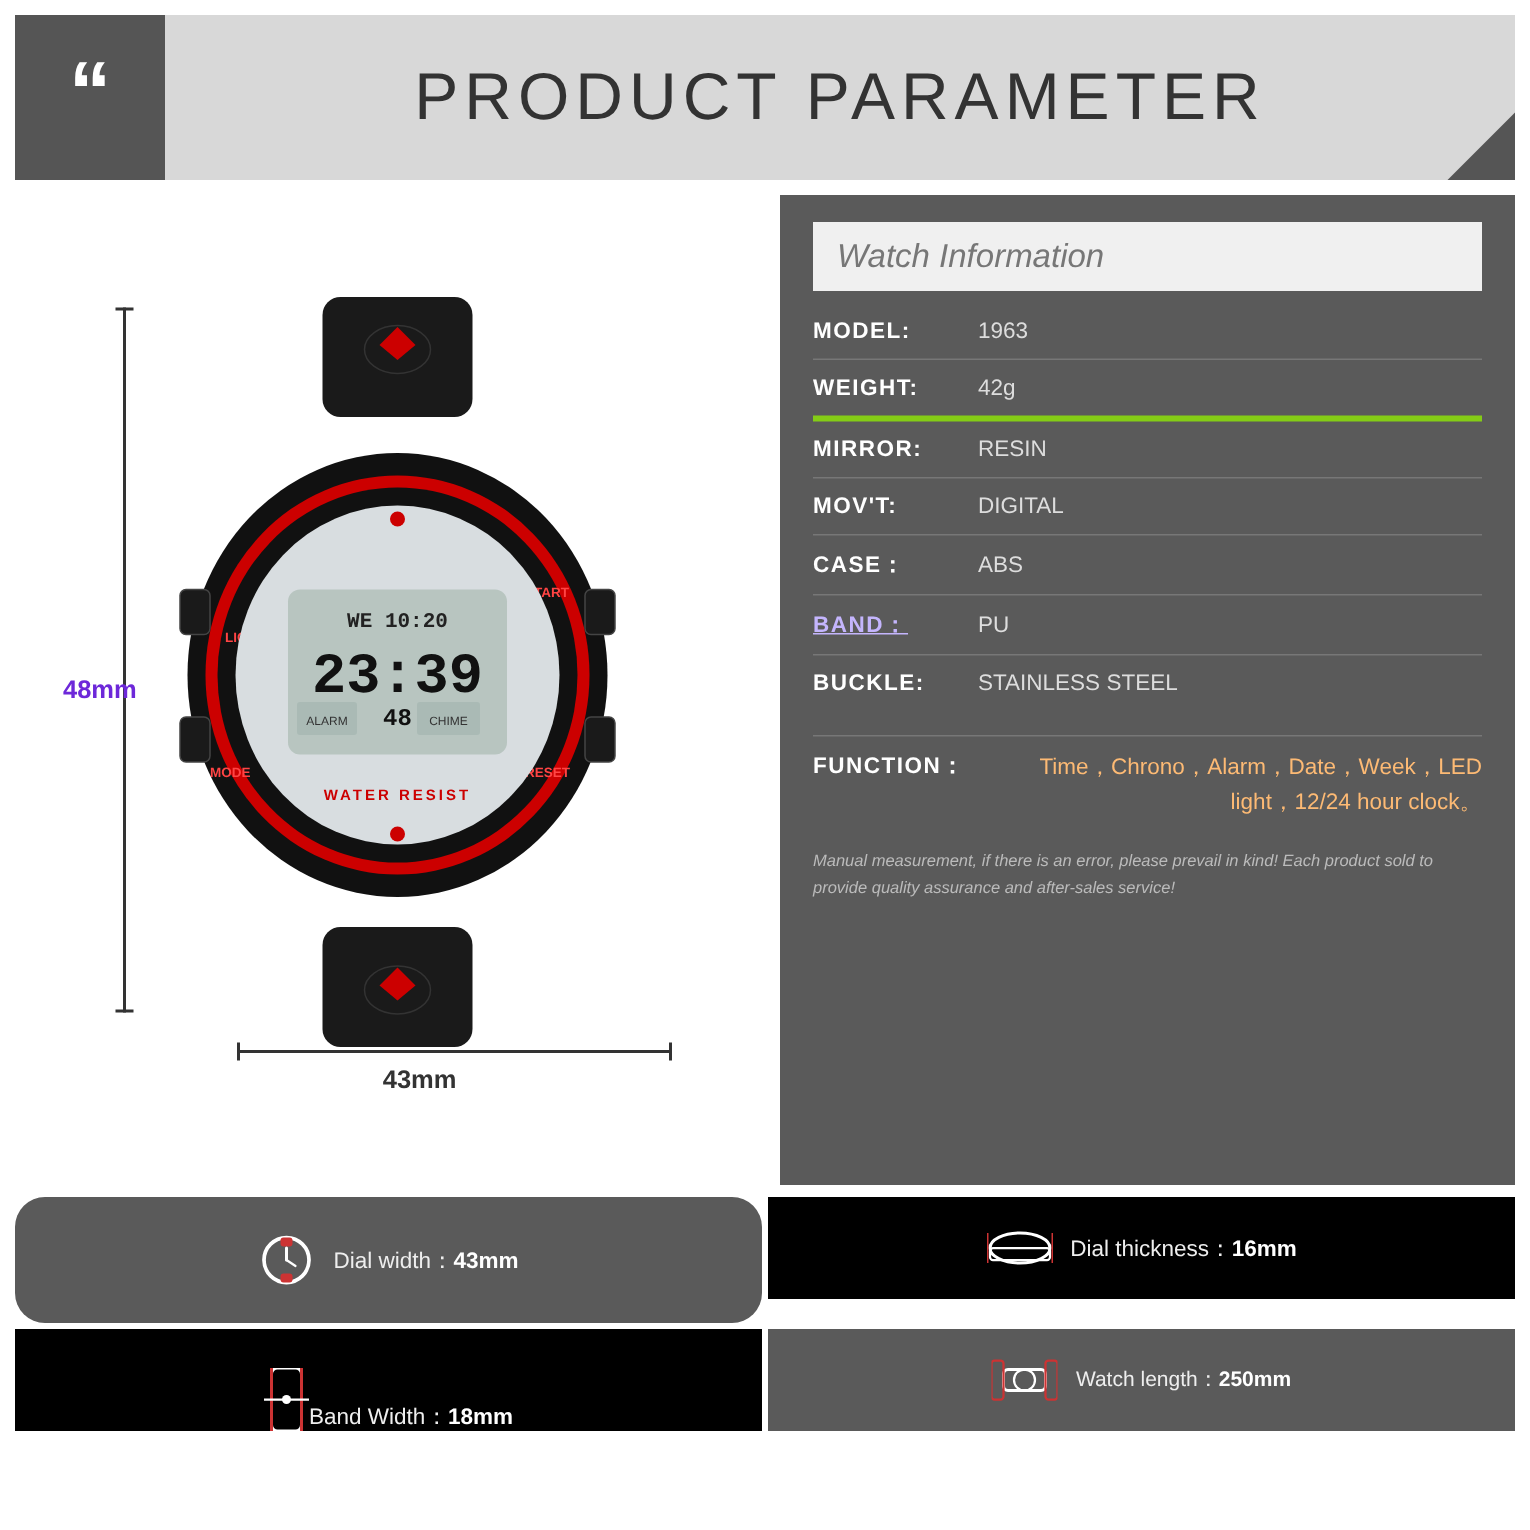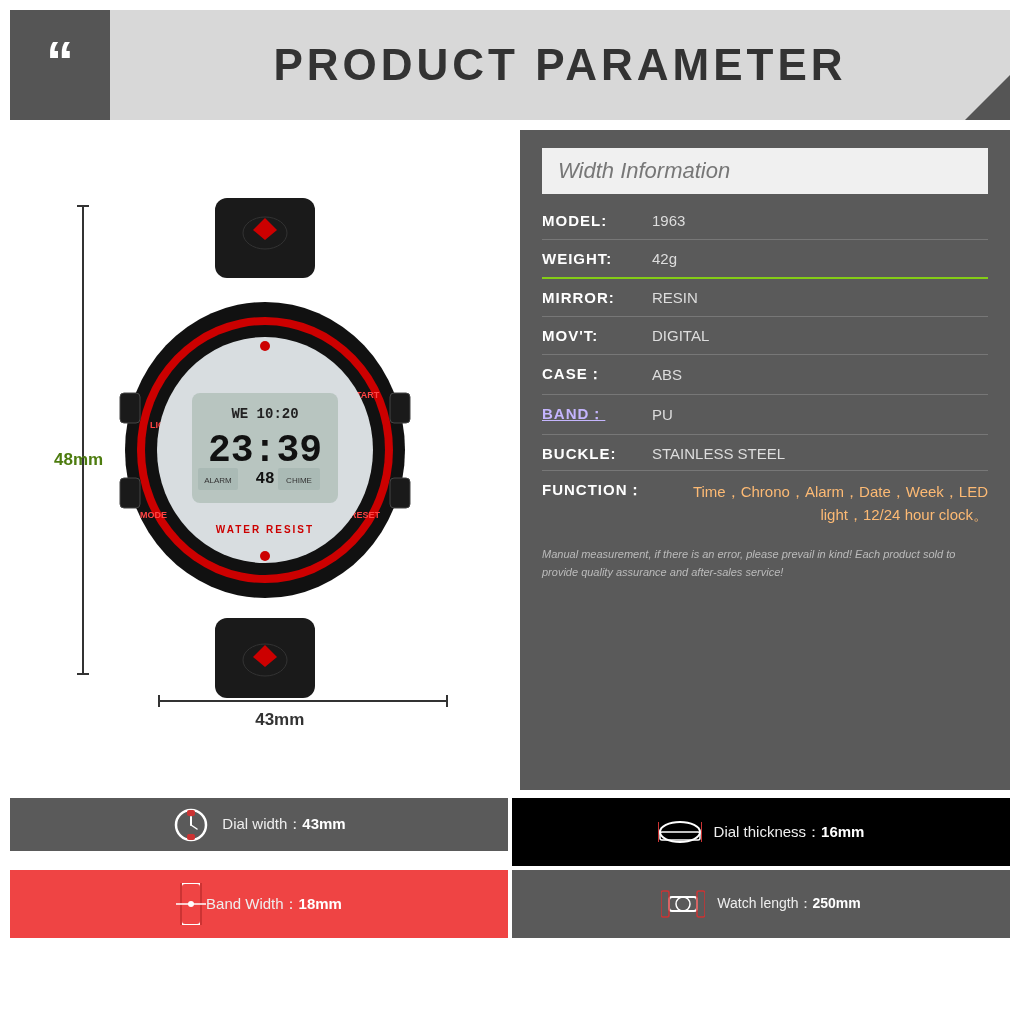--- a/index.html
+++ b/index.html
@@ -12,34 +12,34 @@
     }
   </style>
 </head>
 <body>
 
 <div style="display:flex;align-items:center;background:#d8d8d8;height:110px;margin:10px 10px 0 10px;">
   <div style="background:#555;width:100px;height:110px;display:flex;align-items:center;justify-content:center;flex-shrink:0;">
     <span style="color:white;font-size:56px;font-weight:bold;line-height:1;margin-top:-8px;">“</span>
   </div>
   <div style="flex:1;display:flex;align-items:center;justify-content:center;position:relative;height:110px;">
-    <span style="font-size:44px;font-weight:700;letter-spacing:4px;color:#333;text-transform:uppercase;">PRODUCT PARAMETER</span>
+    <span style="font-size:44px;font-weight:400;letter-spacing:4px;color:#333;text-transform:uppercase;">PRODUCT PARAMETER</span>
     <div style="position:absolute;right:0;bottom:0;width:0;height:0;border-left:45px solid transparent;border-bottom:45px solid #555;"></div>
   </div>
 </div>
 
 <div style="display:flex;margin:10px 10px 0 10px;height:660px;">
 
   <div style="flex:0 0 510px;position:relative;display:flex;align-items:center;justify-content:center;background:#fff;">
 
     <div style="position:absolute;left:72px;top:75px;bottom:115px;width:2px;background:#333;">
       <div style="position:absolute;top:0;left:-5px;width:12px;height:2px;background:#333;"></div>
       <div style="position:absolute;bottom:0;left:-5px;width:12px;height:2px;background:#333;"></div>
     </div>
-    <div style="position:absolute;left:44px;top:50%;transform:translateY(-50%);font-size:17px;font-weight:bold;color:#4d7c0f;">48mm</div>
+    <div style="position:absolute;left:32px;top:50%;transform:translateY(-50%);font-size:17px;font-weight:bold;color:#6d28d9;">48mm</div>
 
     <div style="position:absolute;bottom:88px;left:148px;right:72px;height:2px;background:#333;">
       <div style="position:absolute;left:0;top:-5px;height:12px;width:2px;background:#333;"></div>
       <div style="position:absolute;right:0;top:-5px;height:12px;width:2px;background:#333;"></div>
     </div>
     <div style="position:absolute;bottom:60px;left:50%;transform:translateX(-20%);font-size:17px;font-weight:bold;color:#333;">43mm</div>
 
     <div style="margin-top:-20px;">
       <svg width="310" height="500" viewBox="0 0 310 500" xmlns="http://www.w3.org/2000/svg">
 
@@ -88,65 +88,65 @@
 
         <circle cx="155" cy="148" r="5" fill="#cc0000"></circle>
         <circle cx="155" cy="358" r="5" fill="#cc0000"></circle>
       </svg>
     </div>
   </div>
 
   <div style="flex:1;background:#5a5a5a;padding:18px 22px;">
 
     <div style="background:#f0f0f0;padding:10px 16px;margin-bottom:18px;">
-      <span style="font-size:22px;color:#777;font-style:italic;">Width Information</span>
+      <span style="font-size:22px;color:#777;font-style:italic;">Watch Information</span>
     </div>
 
     <div style="display:flex;align-items:center;margin-bottom:10px;padding-bottom:10px;border-bottom:1px solid #777;font-size:15px;">
       <span style="font-weight:900;color:#fff;min-width:110px;letter-spacing:1px;">MODEL:</span>
       <span style="color:#ddd;">1963</span>
     </div>
-    <div style="display:flex;align-items:center;margin-bottom:10px;padding-bottom:10px;border-bottom:2px solid #84cc16;font-size:15px;">
+    <div style="display:flex;align-items:center;margin-bottom:10px;padding-bottom:10px;border-bottom:4px solid #84cc16;font-size:15px;">
       <span style="font-weight:900;color:#fff;min-width:110px;letter-spacing:1px;">WEIGHT:</span>
       <span style="color:#ddd;">42g</span>
     </div>
     <div style="display:flex;align-items:center;margin-bottom:10px;padding-bottom:10px;border-bottom:1px solid #777;font-size:15px;">
       <span style="font-weight:900;color:#fff;min-width:110px;letter-spacing:1px;">MIRROR:</span>
       <span style="color:#ddd;">RESIN</span>
     </div>
     <div style="display:flex;align-items:center;margin-bottom:10px;padding-bottom:10px;border-bottom:1px solid #777;font-size:15px;">
       <span style="font-weight:900;color:#fff;min-width:110px;letter-spacing:1px;">MOV'T:</span>
       <span style="color:#ddd;">DIGITAL</span>
     </div>
     <div style="display:flex;align-items:center;margin-bottom:10px;padding-bottom:10px;border-bottom:1px solid #777;font-size:15px;">
       <span style="font-weight:900;color:#fff;min-width:110px;letter-spacing:1px;">CASE：</span>
       <span style="color:#ddd;">ABS</span>
     </div>
     <div style="display:flex;align-items:center;margin-bottom:10px;padding-bottom:10px;border-bottom:1px solid #777;font-size:15px;">
       <span style="font-weight:900;color:#c4b5fd;min-width:110px;letter-spacing:1px;text-decoration:underline;">BAND：</span>
       <span style="color:#ddd;">PU</span>
     </div>
-    <div style="display:flex;align-items:center;margin-bottom:10px;padding-bottom:8px;border-bottom:1px solid #777;font-size:15px;">
+    <div style="display:flex;align-items:center;margin-bottom:10px;padding-bottom:26px;border-bottom:1px solid #777;font-size:15px;">
       <span style="font-weight:900;color:#fff;min-width:110px;letter-spacing:1px;">BUCKLE:</span>
       <span style="color:#ddd;">STAINLESS STEEL</span>
     </div>
     <div style="display:flex;align-items:flex-start;margin-bottom:10px;padding-bottom:10px;font-size:15px;">
       <span style="font-weight:900;color:#fff;min-width:110px;letter-spacing:1px;flex-shrink:0;">FUNCTION：</span>
       <span style="color:#fdba74;line-height:1.5;text-align:right;">Time，Chrono，Alarm，Date，Week，LED light，12/24 hour clock。</span>
     </div>
 
     <div style="font-size:11px;color:#bbb;font-style:italic;line-height:1.6;margin-top:8px;">Manual measurement, if there is an error, please prevail in kind!
 Each product sold to provide quality assurance and after-sales service!</div>
 
   </div>
 </div>
 
 <div style="display:flex;margin:8px 10px 0 10px;gap:4px;">
 
-  <div style="flex:1;background:#5a5a5a;display:flex;align-items:center;justify-content:center;height:53px;gap:12px;">
+  <div style="flex:1;background:#5a5a5a;display:flex;align-items:center;justify-content:center;height:84px;gap:12px;border-radius:20px;">
 
     <svg width="38" height="38" viewBox="0 0 38 38">
       <circle cx="19" cy="19" r="15" fill="none" stroke="#fff" stroke-width="2.5"></circle>
       <rect x="15" y="4" width="8" height="6" rx="2" fill="#cc3333"></rect>
       <rect x="15" y="28" width="8" height="6" rx="2" fill="#cc3333"></rect>
       <line x1="19" y1="11" x2="19" y2="19" stroke="#fff" stroke-width="2" stroke-linecap="round"></line>
       <line x1="19" y1="19" x2="25" y2="23" stroke="#fff" stroke-width="1.5" stroke-linecap="round"></line>
     </svg>
     <span style="font-size:15px;color:#eee;">Dial width：<strong style="color:#fff;font-weight:900;">43mm</strong></span>
   </div>
@@ -158,21 +158,21 @@
       <rect x="2" y="14" width="40" height="8" rx="2" fill="none" stroke="#fff" stroke-width="1.5"></rect>
       <line x1="0" y1="4" x2="0" y2="24" stroke="#cc3333" stroke-width="2"></line>
       <line x1="44" y1="4" x2="44" y2="24" stroke="#cc3333" stroke-width="2"></line>
     </svg>
     <span style="font-size:15px;color:#eee;">Dial thickness：<strong style="color:#fff;font-weight:900;">16mm</strong></span>
   </div>
 </div>
 
 <div style="display:flex;margin:4px 10px 0 10px;gap:4px;">
 
-  <div style="flex:1;background:#ef4444;display:flex;align-items:center;justify-content:center;height:68px;gap:0;">
+  <div style="flex:1;background:#000000;display:flex;align-items:flex-end;justify-content:center;height:68px;gap:0;">
 
     <svg width="30" height="42" viewBox="0 0 30 42">
       <rect x="5" y="0" width="20" height="42" rx="4" fill="none" stroke="#fff" stroke-width="2"></rect>
       <line x1="5" y1="0" x2="5" y2="42" stroke="#cc3333" stroke-width="2"></line>
       <line x1="25" y1="0" x2="25" y2="42" stroke="#cc3333" stroke-width="2"></line>
       <line x1="0" y1="21" x2="30" y2="21" stroke="#fff" stroke-width="1.5"></line>
       <circle cx="15" cy="21" r="3" fill="#fff"></circle>
     </svg>
     <span style="font-size:15px;color:#eee;">Band Width：<strong style="color:#fff;font-weight:900;">18mm</strong></span>
   </div>

